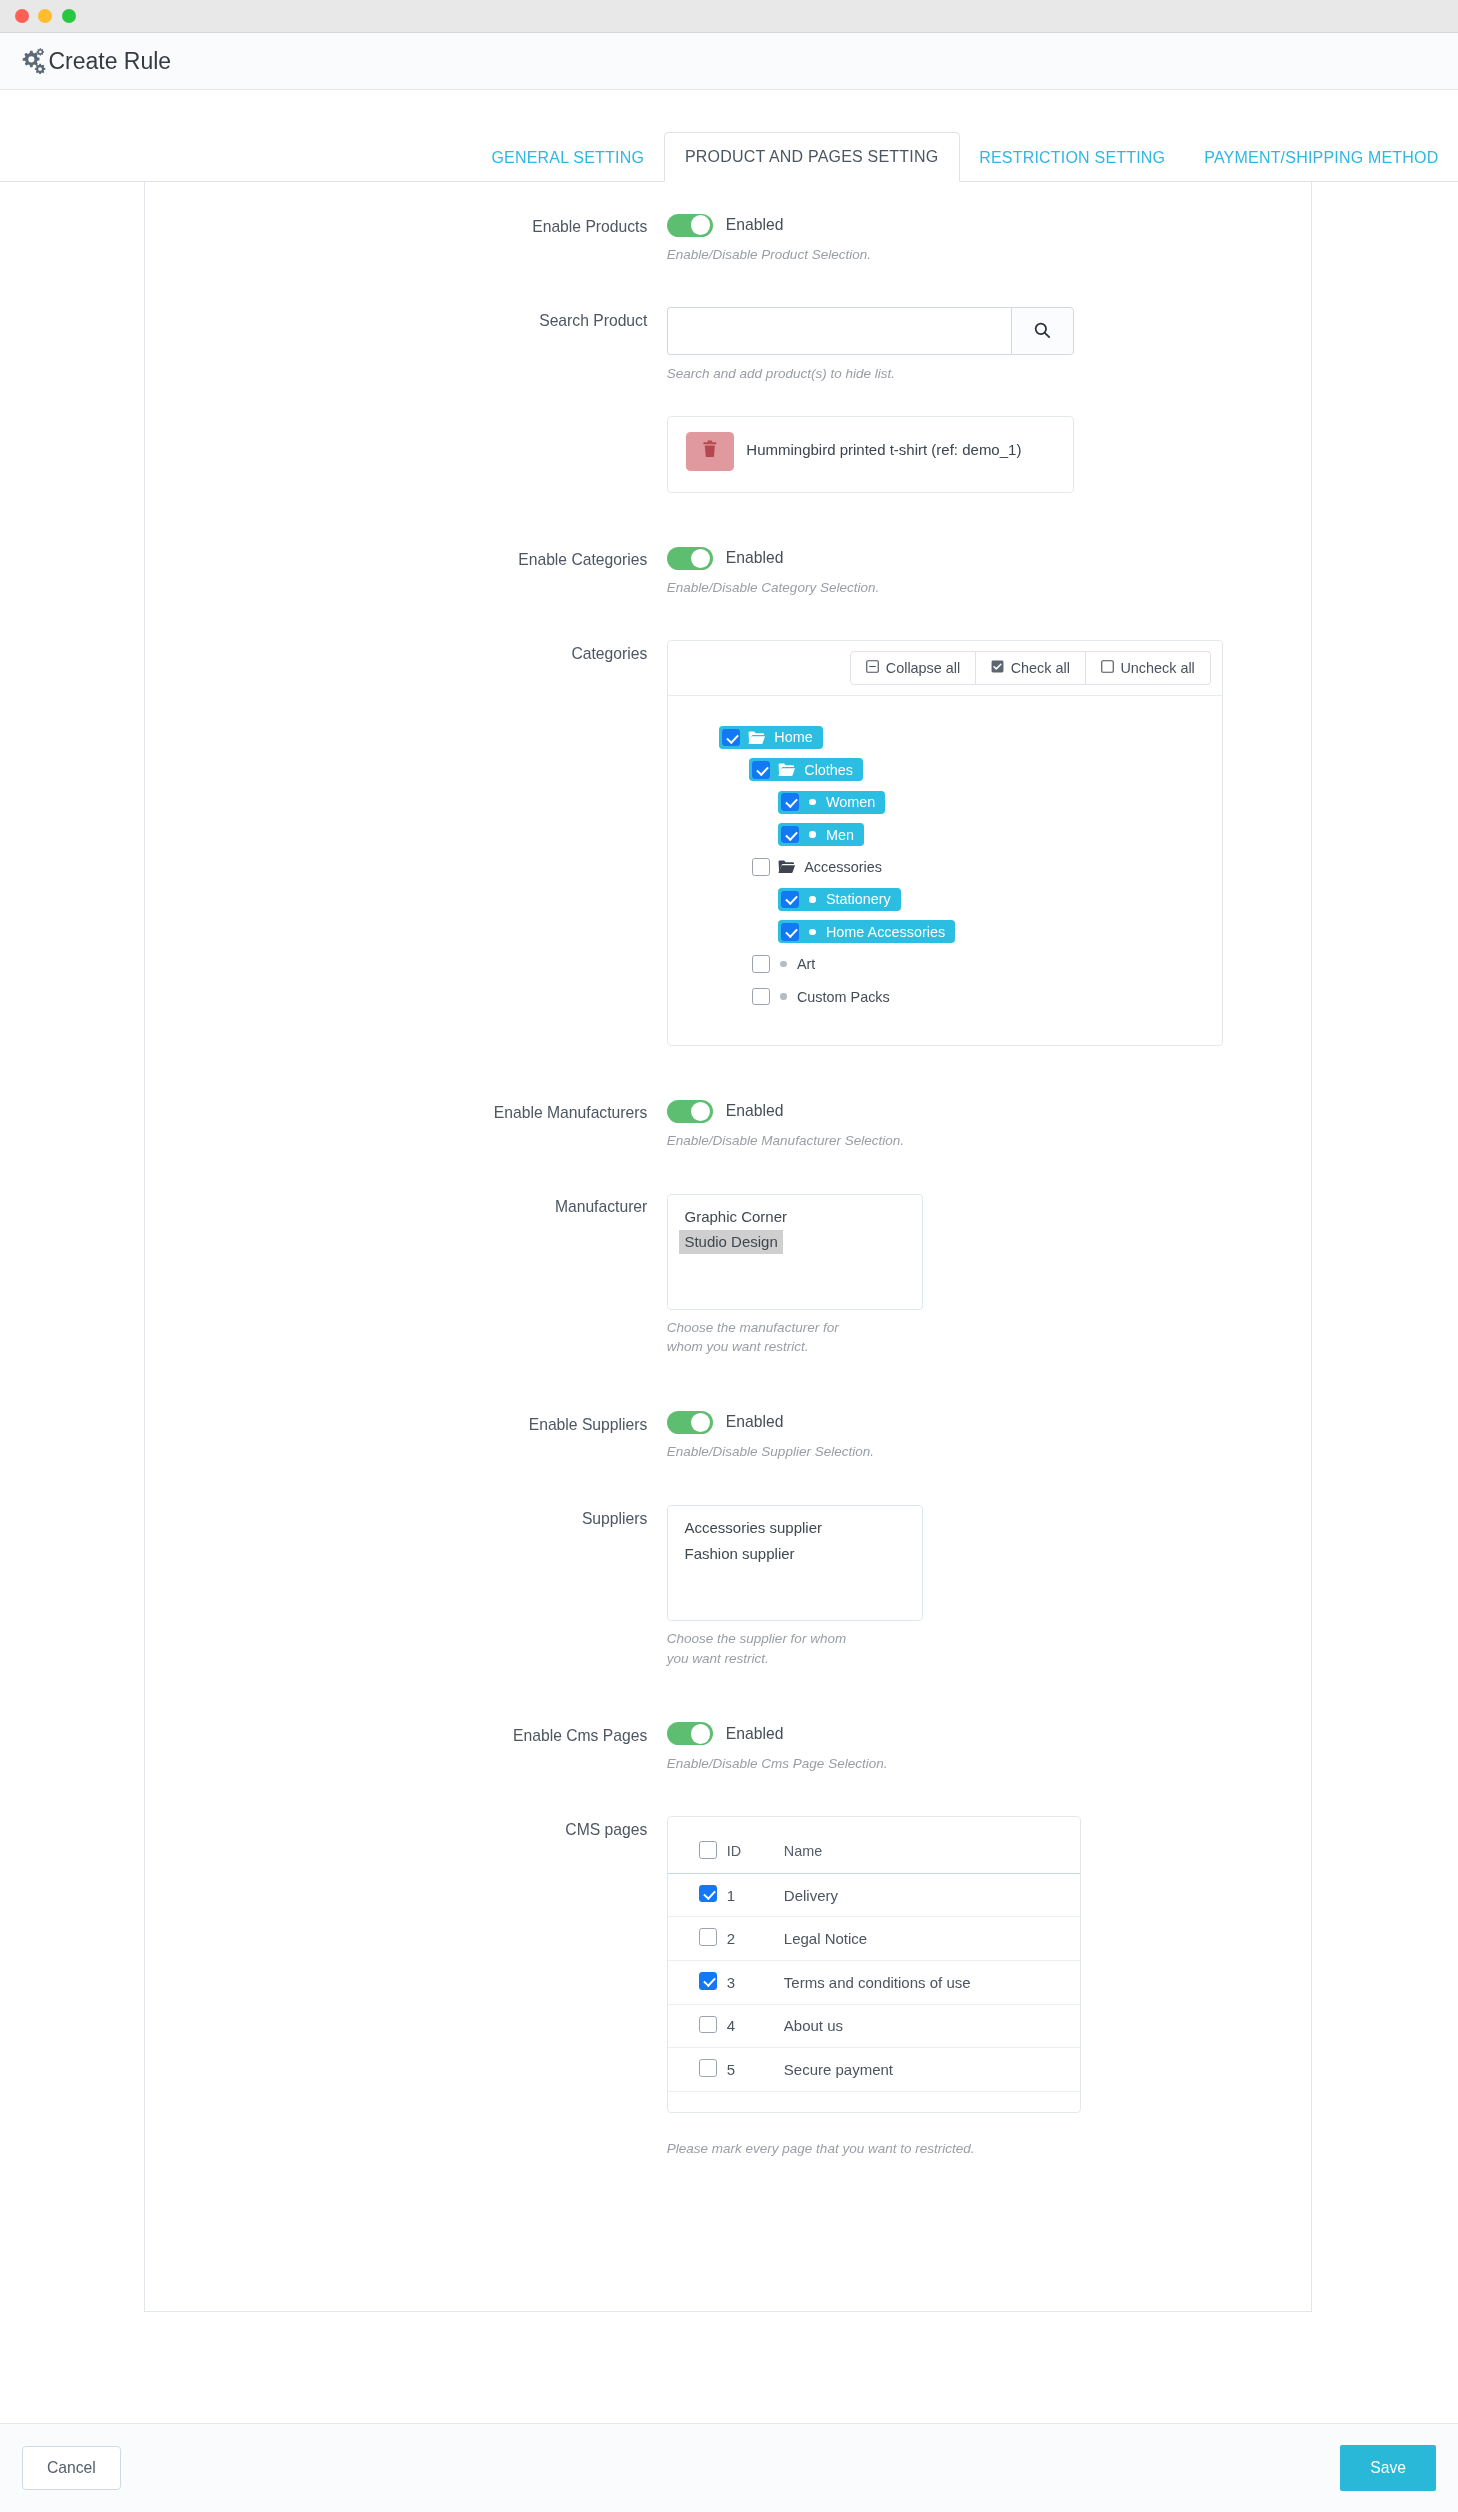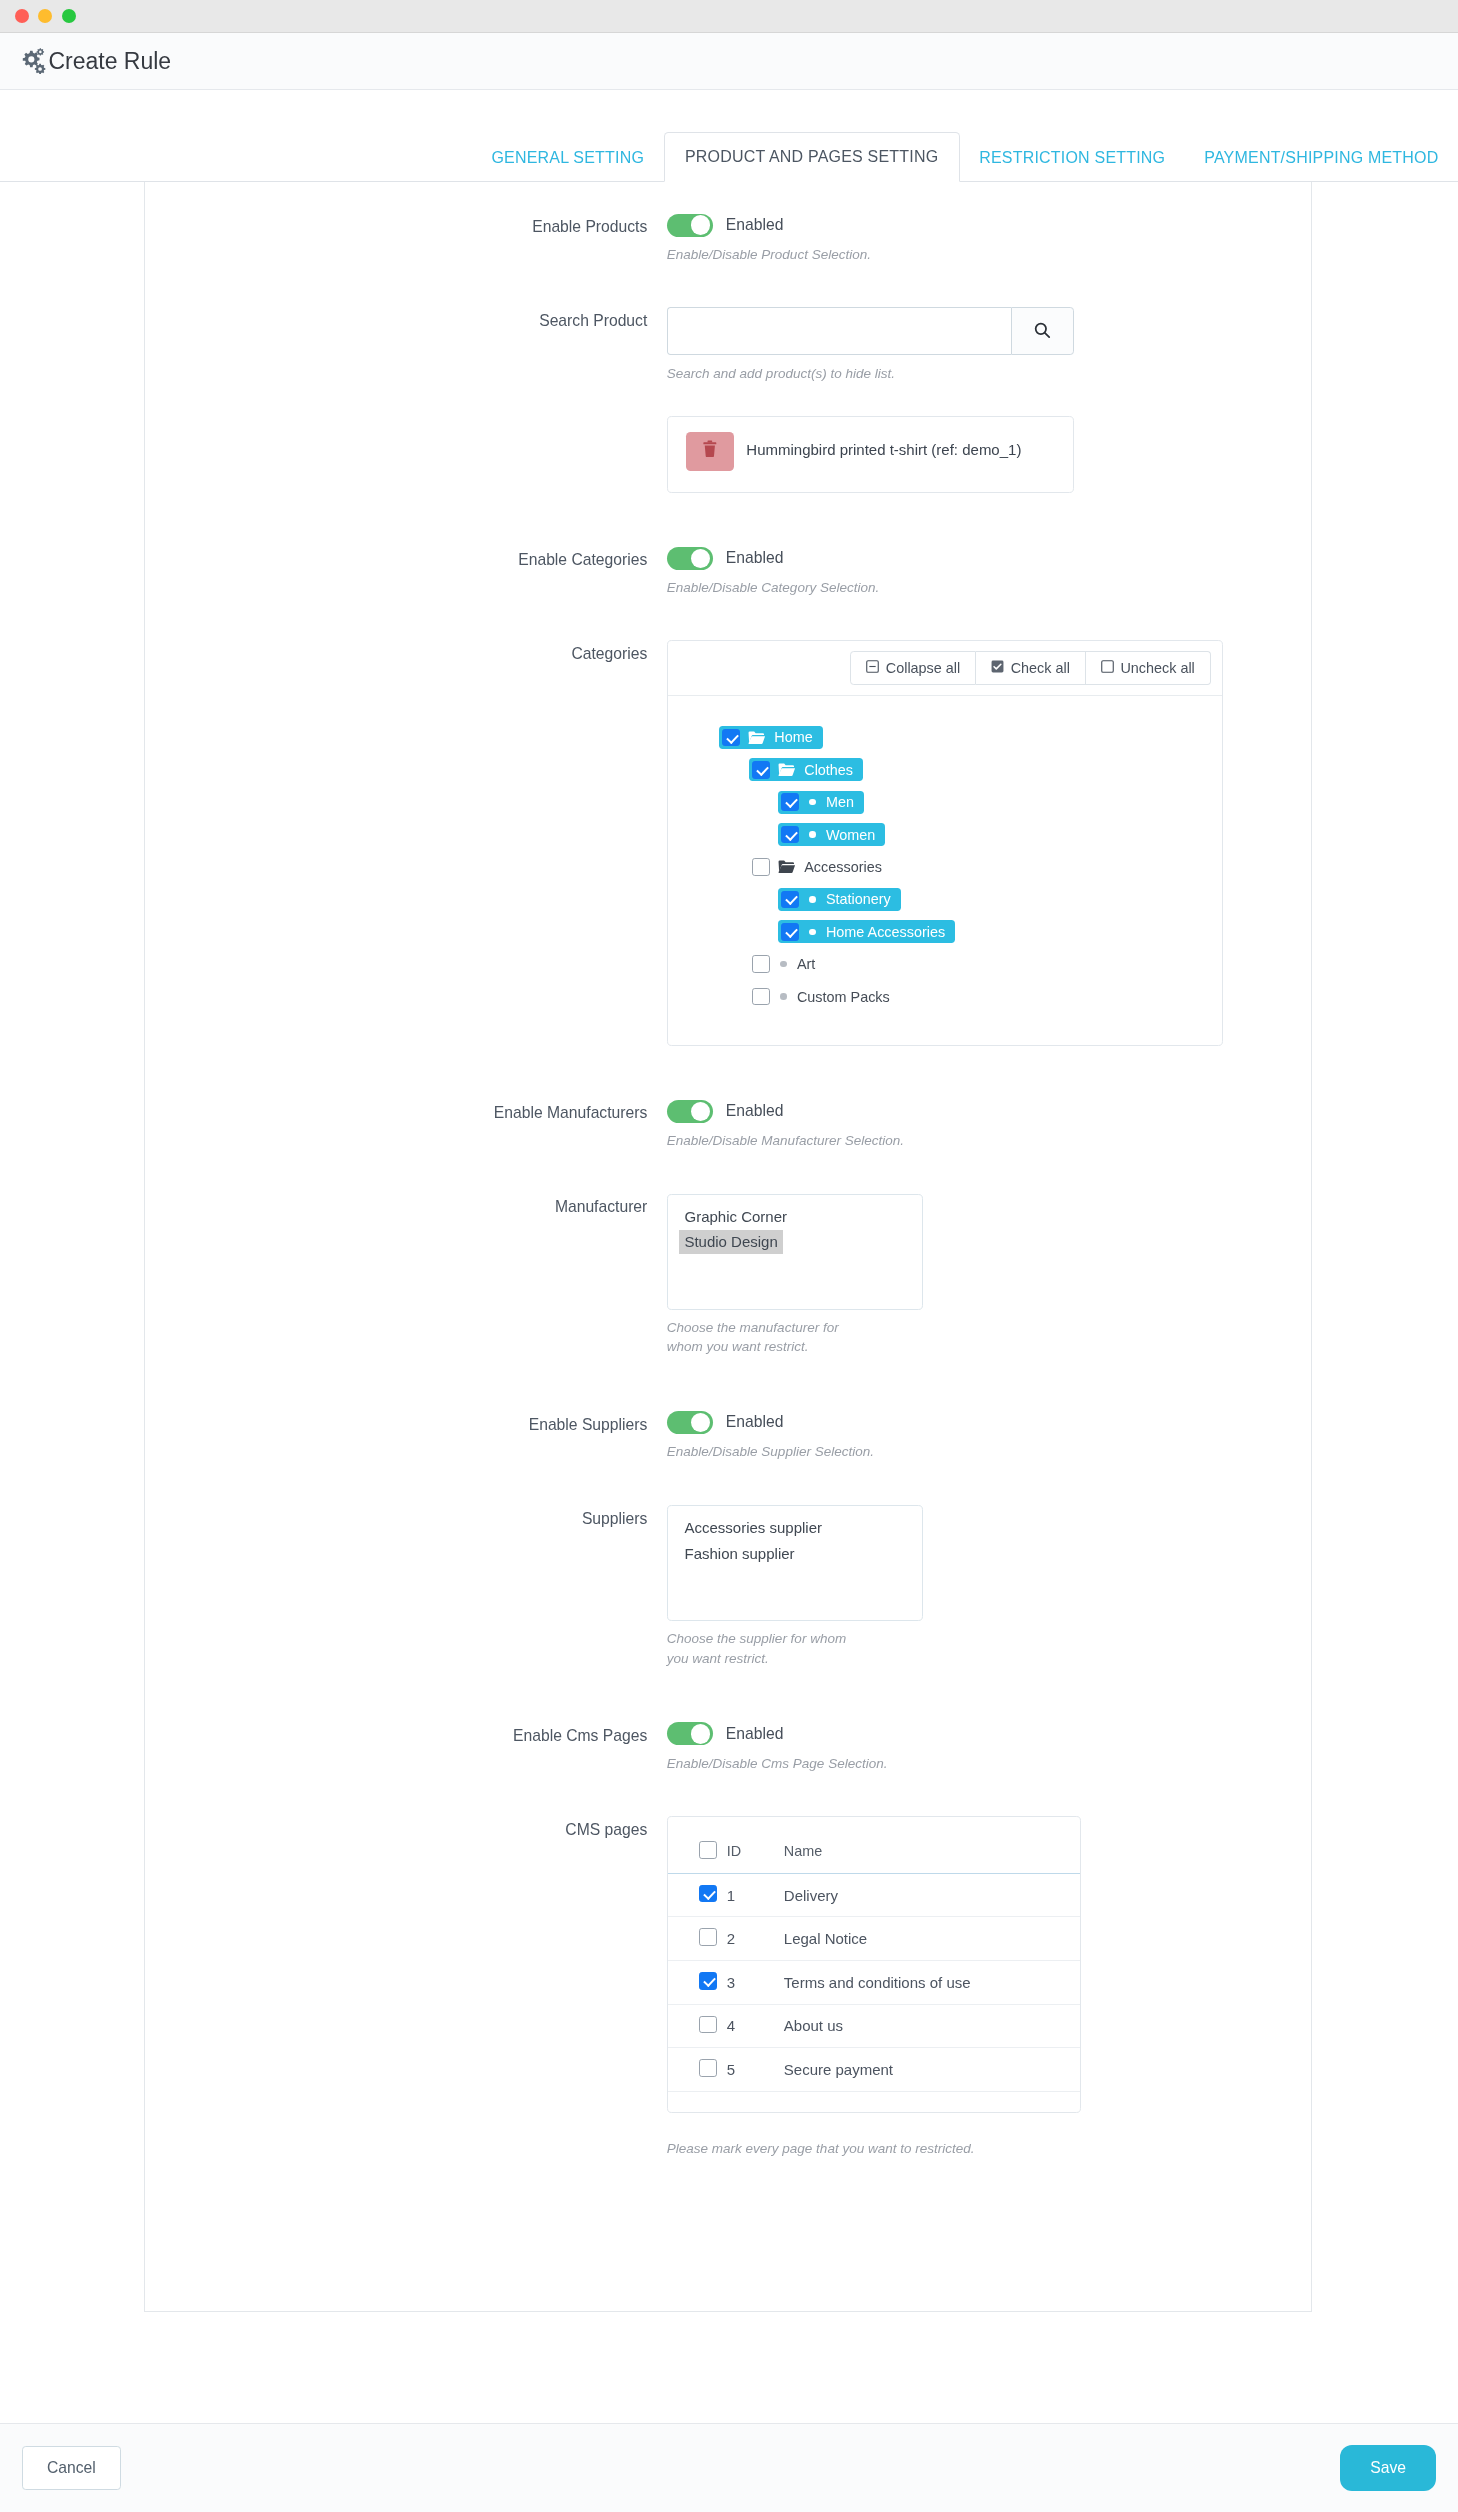--- a/index.html
+++ b/index.html
@@ -347,21 +347,21 @@
     cursor: pointer;
     text-align: right;
   }
   .btn-save {
     border: none;
     background: #29b8d8;
     color: #ffffff;
     font-size: 15.7px;
     font-family: "Liberation Sans", sans-serif;
     padding: 14px 30px;
-    border-radius: 12px;
+    border-radius: 2px;
     cursor: pointer;
   }
   .page { position: relative; min-height: 2512px; }
   .sp { height: 43px; }
   .sp-lg { height: 54px; }
 </style>
 </head>
 <body>
 
 <div class="page">
@@ -517,30 +517,30 @@
                   </span>
                   <span class="tlabel">Clothes</span>
                 </span>
               </div>
               <div class="tnode sel" style="padding-left: 110px;">
                 <span class="chip">
                   <span class="cbox checked"></span>
                   <span style="display: inline-flex; align-items: center;">
                     <span class="dot-ic"></span>
                   </span>
+                  <span class="tlabel">Women</span>
+                </span>
+              </div>
+              <div class="tnode sel" style="padding-left: 110px;">
+                <span class="chip">
+                  <span class="cbox checked"></span>
+                  <span style="display: inline-flex; align-items: center;">
+                    <span class="dot-ic"></span>
+                  </span>
                   <span class="tlabel">Men</span>
-                </span>
-              </div>
-              <div class="tnode sel" style="padding-left: 110px;">
-                <span class="chip">
-                  <span class="cbox checked"></span>
-                  <span style="display: inline-flex; align-items: center;">
-                    <span class="dot-ic"></span>
-                  </span>
-                  <span class="tlabel">Women</span>
                 </span>
               </div>
               <div class="tnode" style="padding-left: 81px;">
                 <span class="chip">
                   <span class="cbox"></span>
                   <span style="display: inline-flex; align-items: center;">
                     <svg class="folder-ic" viewBox="0 0 20 16" fill="#3e454e">
                       <path d="M0.6 2.6A1.4 1.4 0 012 1.2h5l1.7 1.9h8.2A1.3 1.3 0 0118.2 4.4v.8H5.6a1.6 1.6 0 00-1.5 1.1L1.3 14z"></path>
                       <path d="M5.3 6.6h14.1L16.6 14.4a1.3 1.3 0 01-1.2.9H1.4a.7.7 0 01-.7-1l3.2-7.2a1.1 1.1 0 011.4-.5z"></path>
                     </svg>

